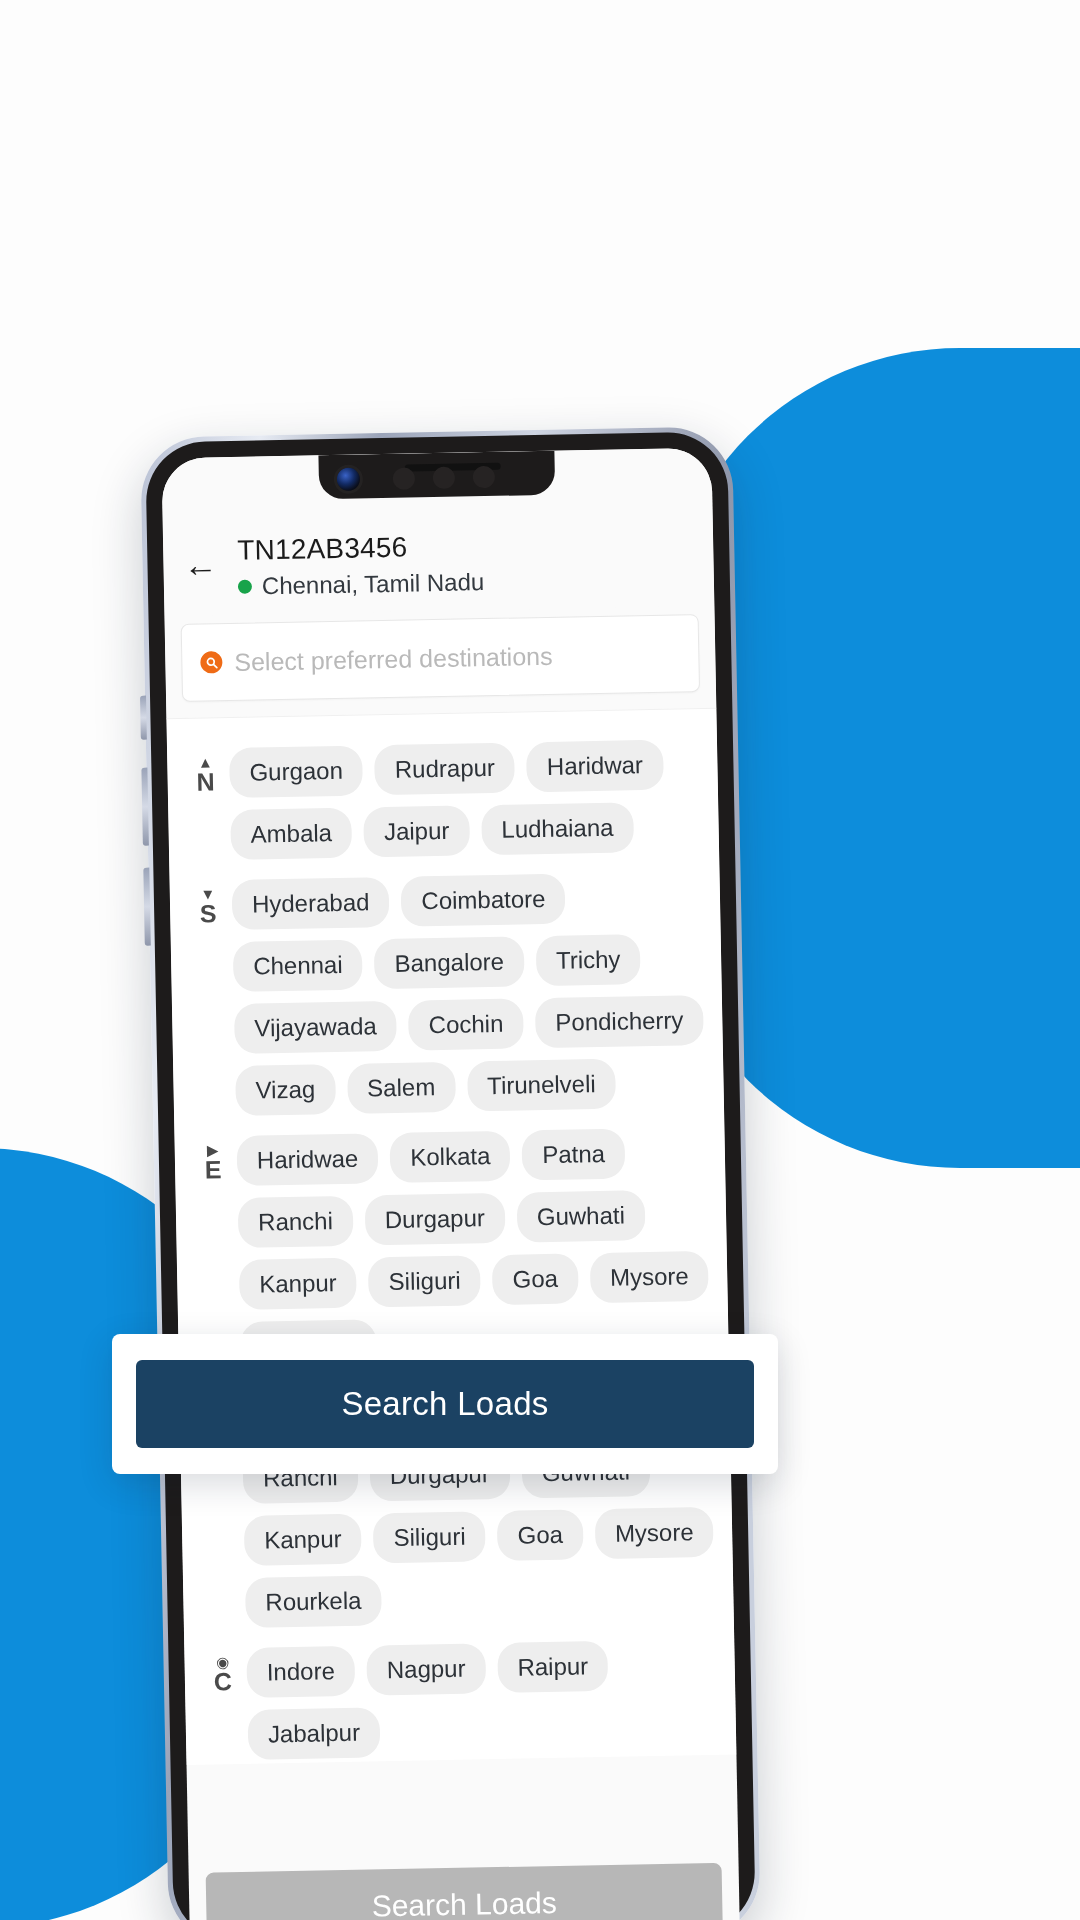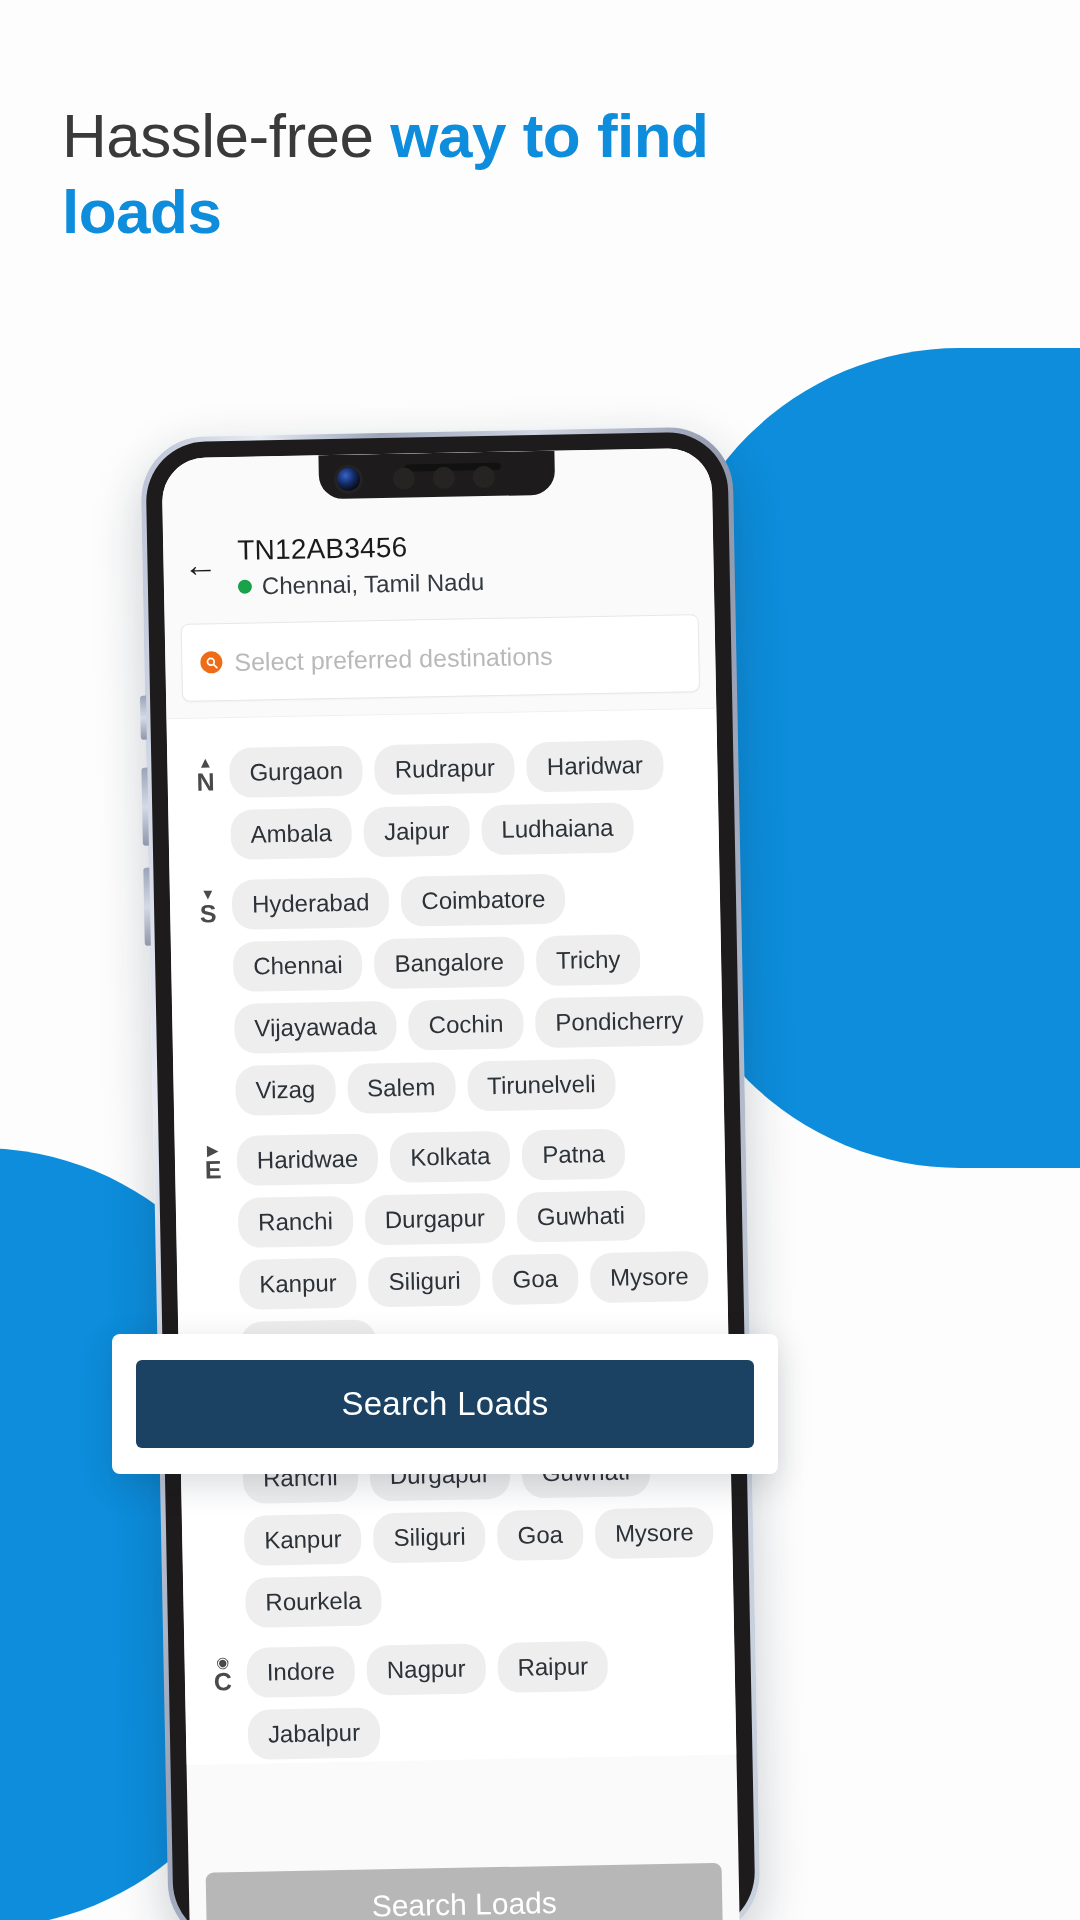--- a/index.html
+++ b/index.html
@@ -288,23 +288,20 @@
   }
 </style>
 </head>
 <body>
 
 <div id="stage">
 
   <div class="blob-right"></div>
   <div class="blob-left"></div>
 
-  <div class="headline">
-    <span class="plain">Hassle-free </span><span class="accent">way to find loads</span>
-  </div>
 
   <div id="phone">
     <div class="phone-outer"></div>
     <div class="btn-side s1"></div>
     <div class="btn-side s2"></div>
     <div class="btn-side s3"></div>
     <div class="phone-bezel"></div>
 
     <div class="phone-screen">
 

